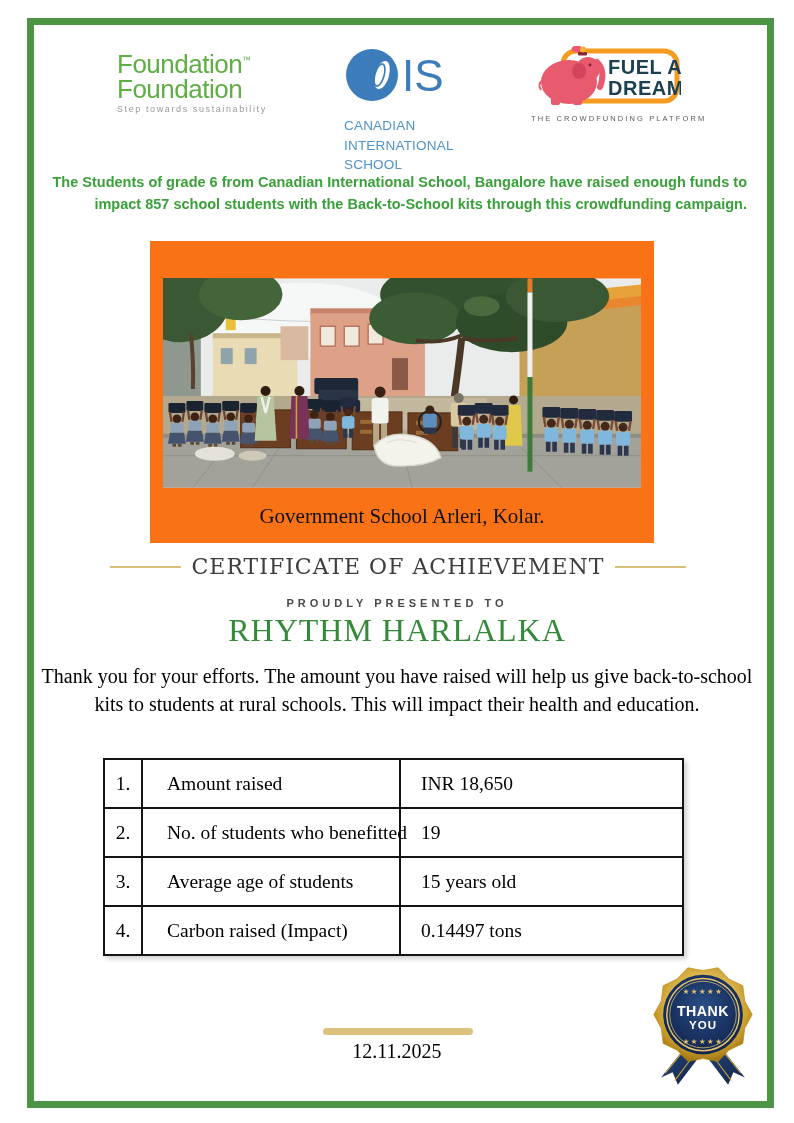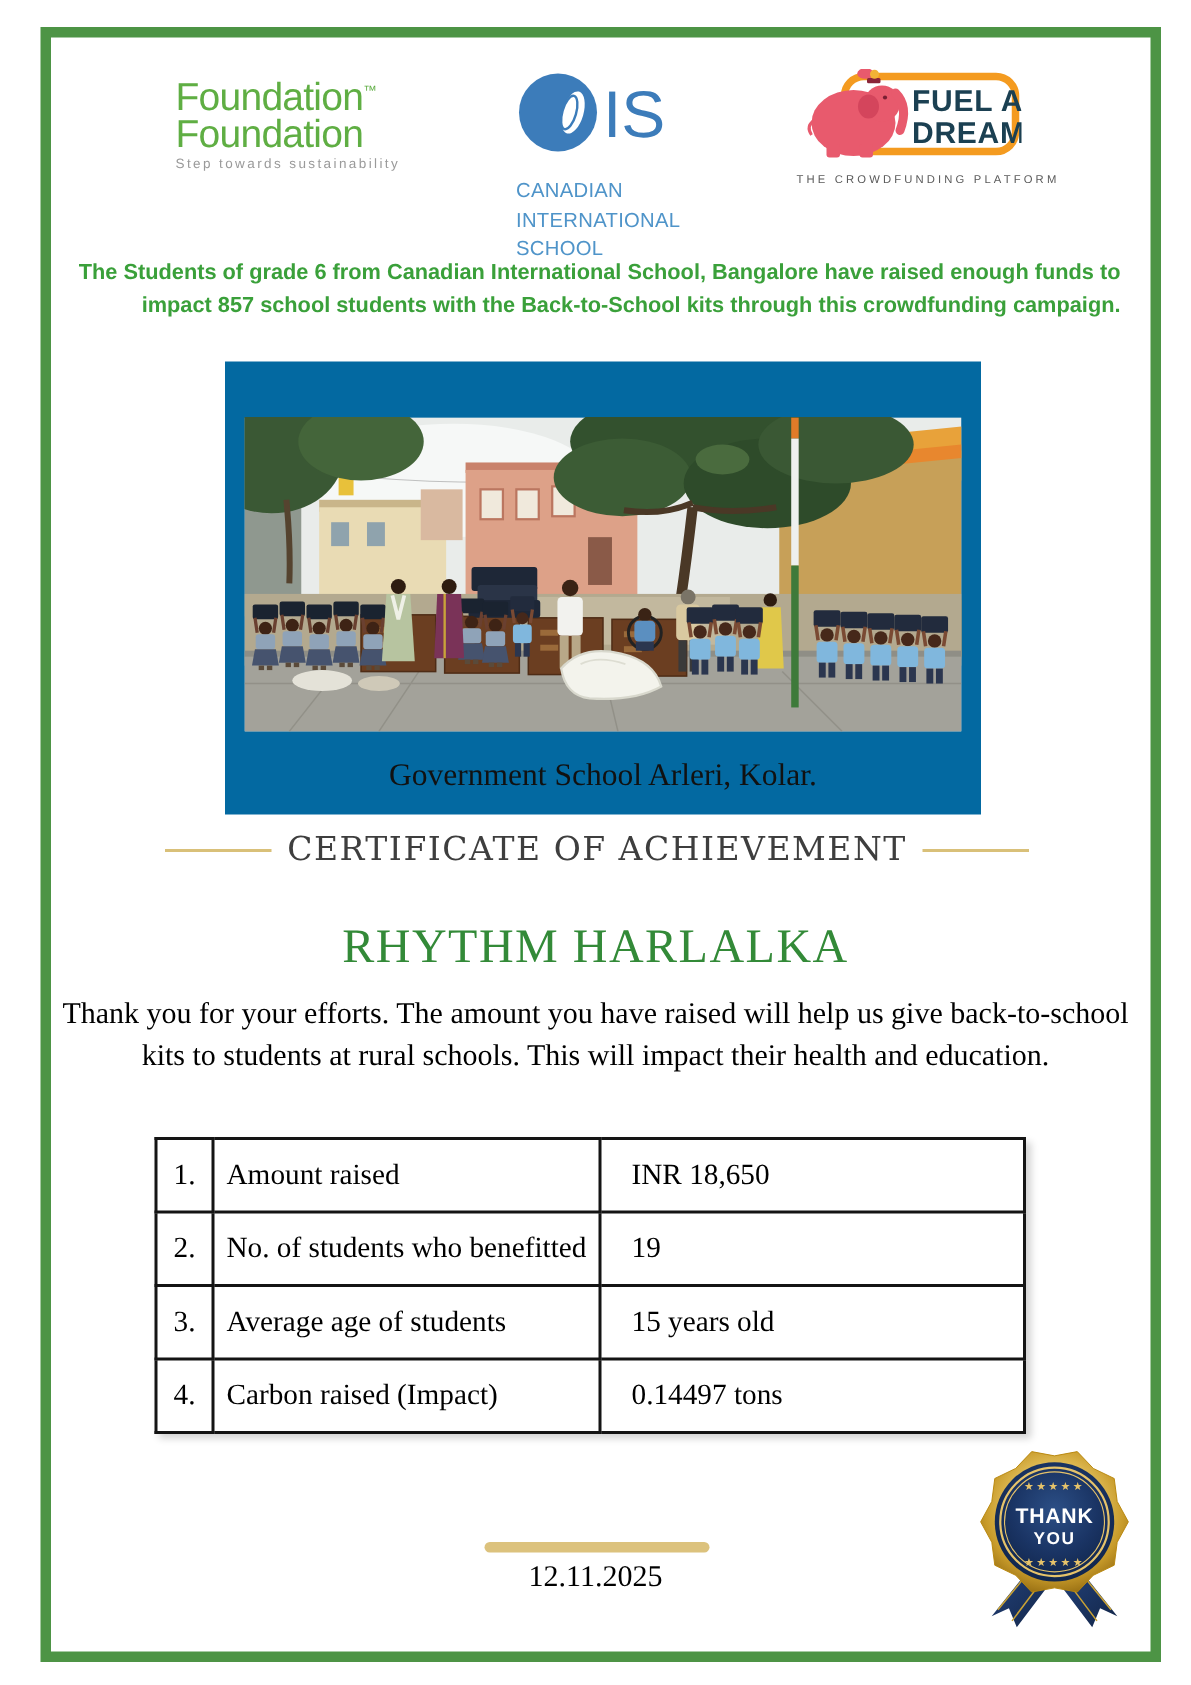--- a/index.html
+++ b/index.html
@@ -24,21 +24,21 @@
   .fad-logo { position:absolute; left:531px; top:46px; width:150px; }
   .fad-tag { margin-top:2px; text-align:center; font-size:7.5px; color:#5a5a5a; letter-spacing:2.1px; white-space:nowrap; }
 
   
   .campaign {
     position:absolute; top:172px; left:47px; width:700px; text-align:right;
     font-size:14.5px; font-weight:bold; color:#3aa03a; line-height:1.5;
   }
 
   
-  .photo-card { position:absolute; left:150px; top:241px; width:504px; height:302px; background:#0369a1; }
+  .photo-card { position:absolute; left:150px; top:241px; width:504px; height:302px; background:#f97316; }
   .photo { position:absolute; left:13px; top:37px; width:478px; height:210px; }
   .photo svg { display:block; }
   .caption {
     position:absolute; left:0; bottom:14px; width:100%; text-align:center;
     font-family:"Liberation Serif", serif; font-size:21px; color:#111;
   }
 
   
   .title-row { position:absolute; top:554px; left:110px; width:576px; display:flex; align-items:center; }
   .gold-line { flex:1; height:2px; background:#d9c079; }
@@ -61,21 +61,21 @@
 
   
   .impact-table {
     position:absolute; left:103px; top:758px; width:581px;
     border-collapse:collapse; table-layout:fixed;
     font-family:"Liberation Serif", serif; font-size:19.5px; color:#000;
     box-shadow:3px 3px 5px rgba(0,0,0,0.18); background:#fff;
   }
   .impact-table td { border:2px solid #141414; height:47px; padding:0; white-space:nowrap; }
   .impact-table .c-num { text-align:center; }
-  .impact-table .c-label { padding-left:8px;border-radius:14px; }
+  .impact-table .c-label { padding-left:24px;border-radius:14px; }
   .impact-table .c-value { padding-left:20px; }
 
   
   .gold-divider { position:absolute; left:323px; top:1028px; width:150px; height:7px; border-radius:4px; background:#dcc27d; }
   .date {
     position:absolute; top:1040px; left:0; width:794px; text-align:center;
     font-family:"Liberation Serif", serif; font-size:20px; color:#000;
   }
   .badge { position:absolute; left:640px; top:958px; width:126px; height:132px; }
 </style>
@@ -281,20 +281,21 @@
       </svg>
     </div>
     <div class="caption">Government School Arleri, Kolar.</div>
   </div>
 
   <div class="title-row">
     <div class="gold-line"></div>
     <div class="cert-title">CERTIFICATE OF ACHIEVEMENT</div>
     <div class="gold-line"></div>
   </div>
+  <div class="presented">PROUDLY PRESENTED TO</div>
   <div class="recipient">RHYTHM HARLALKA</div>
   <div class="message">Thank you for your efforts. The amount you have raised will help us give back-to-school kits to students at rural schools. This will impact their health and education.</div>
 
   <table class="impact-table">
     <colgroup>
         <col style="width:38px">
         <col style="width:258px">
         <col>
       </colgroup>
     <tbody>

